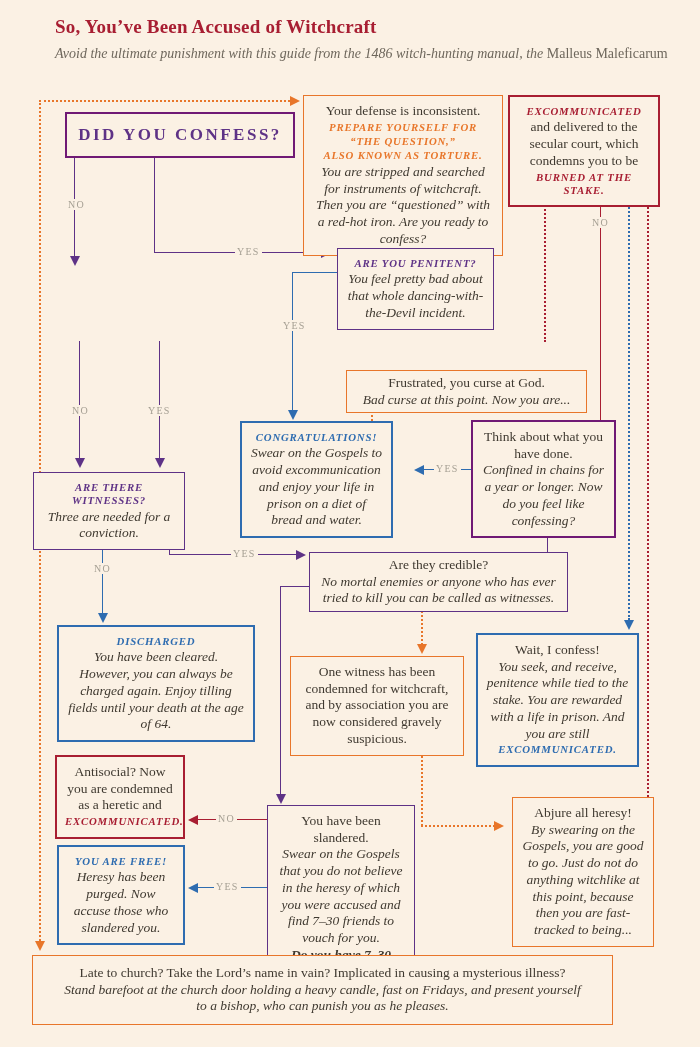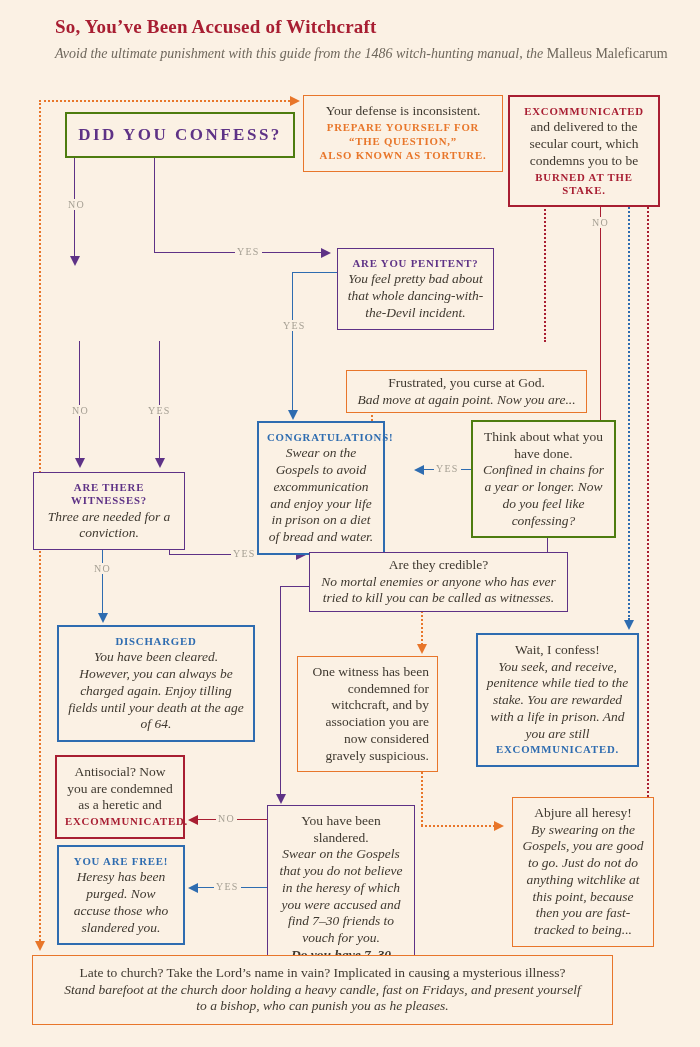--- a/index.html
+++ b/index.html
@@ -5,25 +5,25 @@
   html,body{margin:0;padding:0;background:#fbf1e4;}
   #canvas{position:relative;width:700px;height:1047px;background:#fbf1e4;overflow:hidden;
           font-family:"Liberation Serif","DejaVu Serif",serif;color:#3f3930;}
   
   .main-title{position:absolute;left:55px;top:16px;font-size:19px;font-weight:700;color:#a81e32;letter-spacing:.2px;}
   .sub{position:absolute;left:55px;top:46px;font-size:14px;color:#6e675c;}
   
   .box{position:absolute;box-sizing:border-box;background:#fbf1e4;text-align:center;
        padding:7px 8px;font-size:13.5px;line-height:1.24;color:#3f3930;}
   .bd-purple{border:1.5px solid #5e3286;}
-  .bd-purple-thick{border:2px solid #4d7c0f;}
+  .bd-purple-thick{border:2px solid #701a75;}
   .bd-orange{border:1.5px solid #e8762a;}
   .bd-crimson{border:2.5px solid #a81e32;}
   .bd-blue{border:2px solid #2e6cb0;}
-  .sc{display:block;font-weight:700;font-size:10.8px;letter-spacing:.8px;margin:1px 0;}
+  .sc{display:block;font-weight:700;font-size:10.8px;letter-spacing:.8px;margin:1px 0;font-style:italic;}
   .t-purple{color:#5e3286;} .t-orange{color:#e8762a;} .t-crimson{color:#a81e32;} .t-blue{color:#2e6cb0;}
   .it{font-style:italic;}
   .q{font-style:italic;font-weight:700;display:block;}
   .intro{display:block;}
   .confess-title{font-size:17px;font-weight:700;letter-spacing:2.5px;color:#5e3286;line-height:28px;}
   
   .lv{position:absolute;width:0;border-left:1.5px solid currentColor;}
   .lh{position:absolute;height:0;border-top:1.5px solid currentColor;}
   .lv.dot{border-left:2px dotted currentColor;}
   .lh.dot{border-top:2px dotted currentColor;}
@@ -125,40 +125,41 @@
 
   <div class="box bd-purple-thick" style="left:65px;top:112px;width:230px;height:46px;">
     <span class="confess-title">DID YOU CONFESS?</span>
   </div>
 
   <div class="box bd-orange" style="left:303px;top:95px;width:200px;">
     <span class="intro">Your defense is inconsistent.</span>
     <span class="sc t-orange">PREPARE YOURSELF FOR</span>
     <span class="sc t-orange">“THE QUESTION,”</span>
     <span class="sc t-orange">ALSO KNOWN AS TORTURE.</span>
+    <span class="it">You are stripped and searched for instruments of witchcraft. Then you are “questioned” with a red-hot iron. Are you ready to confess?</span>
   </div>
 
   <div class="box bd-crimson" style="left:508px;top:95px;width:152px;">
     <span class="sc t-crimson">EXCOMMUNICATED</span>
     <span class="intro">and delivered to the secular court, which condemns you to be</span>
     <span class="sc t-crimson">BURNED AT THE STAKE.</span>
   </div>
 
 
   <div class="box bd-purple" style="left:337px;top:248px;width:157px;">
     <span class="sc t-purple">ARE YOU PENITENT?</span>
     <span class="it">You feel pretty bad about that whole dancing-with-the-Devil incident.</span>
   </div>
 
   <div class="box bd-orange" style="left:346px;top:342px;width:241px;padding:4px 8px;margin-top:28px;">
     <span class="intro">Frustrated, you curse at God.</span>
-    <span class="it">Bad move at again point. Now you are...</span>
-  </div>
-
-  <div class="box bd-blue" style="left:257px;top:421px;width:128px;">
+    <span class="it">Bad curse at this point. Now you are...</span>
+  </div>
+
+  <div class="box bd-blue" style="left:240px;top:421px;width:153px;">
     <span class="sc t-blue">CONGRATULATIONS!</span>
     <span class="it">Swear on the Gospels to avoid excommunication and enjoy your life in prison on a diet of bread and water.</span>
   </div>
 
   <div class="box bd-purple-thick" style="left:471px;top:420px;width:145px;">
     <span class="intro">Think about what you have done.</span>
     <span class="it">Confined in chains for a year or longer. Now do you feel like confessing?</span>
   </div>
 
   <div class="box bd-purple" style="left:33px;top:472px;width:152px;">
@@ -169,21 +170,21 @@
   <div class="box bd-purple" style="left:309px;top:552px;width:259px;padding:4px 8px;">
     <span class="intro">Are they credible?</span>
     <span class="it">No mortal enemies or anyone who has ever tried to kill you can be called as witnesses.</span>
   </div>
 
   <div class="box bd-blue" style="left:57px;top:625px;width:198px;">
     <span class="sc t-blue">DISCHARGED</span>
     <span class="it">You have been cleared. However, you can always be charged again. Enjoy tilling fields until your death at the age of 64.</span>
   </div>
 
-  <div class="box bd-orange" style="left:297px;top:656px;width:141px;text-align:right;">
+  <div class="box bd-orange" style="left:290px;top:656px;width:174px;">
     <span class="intro">One witness has been condemned for witchcraft, and by association you are now considered gravely suspicious.</span>
   </div>
 
   <div class="box bd-blue" style="left:476px;top:633px;width:163px;">
     <span class="intro">Wait, I confess!</span>
     <span class="it">You seek, and receive, penitence while tied to the stake. You are rewarded with a life in prison. And you are still</span>
     <span class="sc t-blue">EXCOMMUNICATED.</span>
   </div>
 
   <div class="box bd-crimson" style="left:55px;top:755px;width:130px;">

